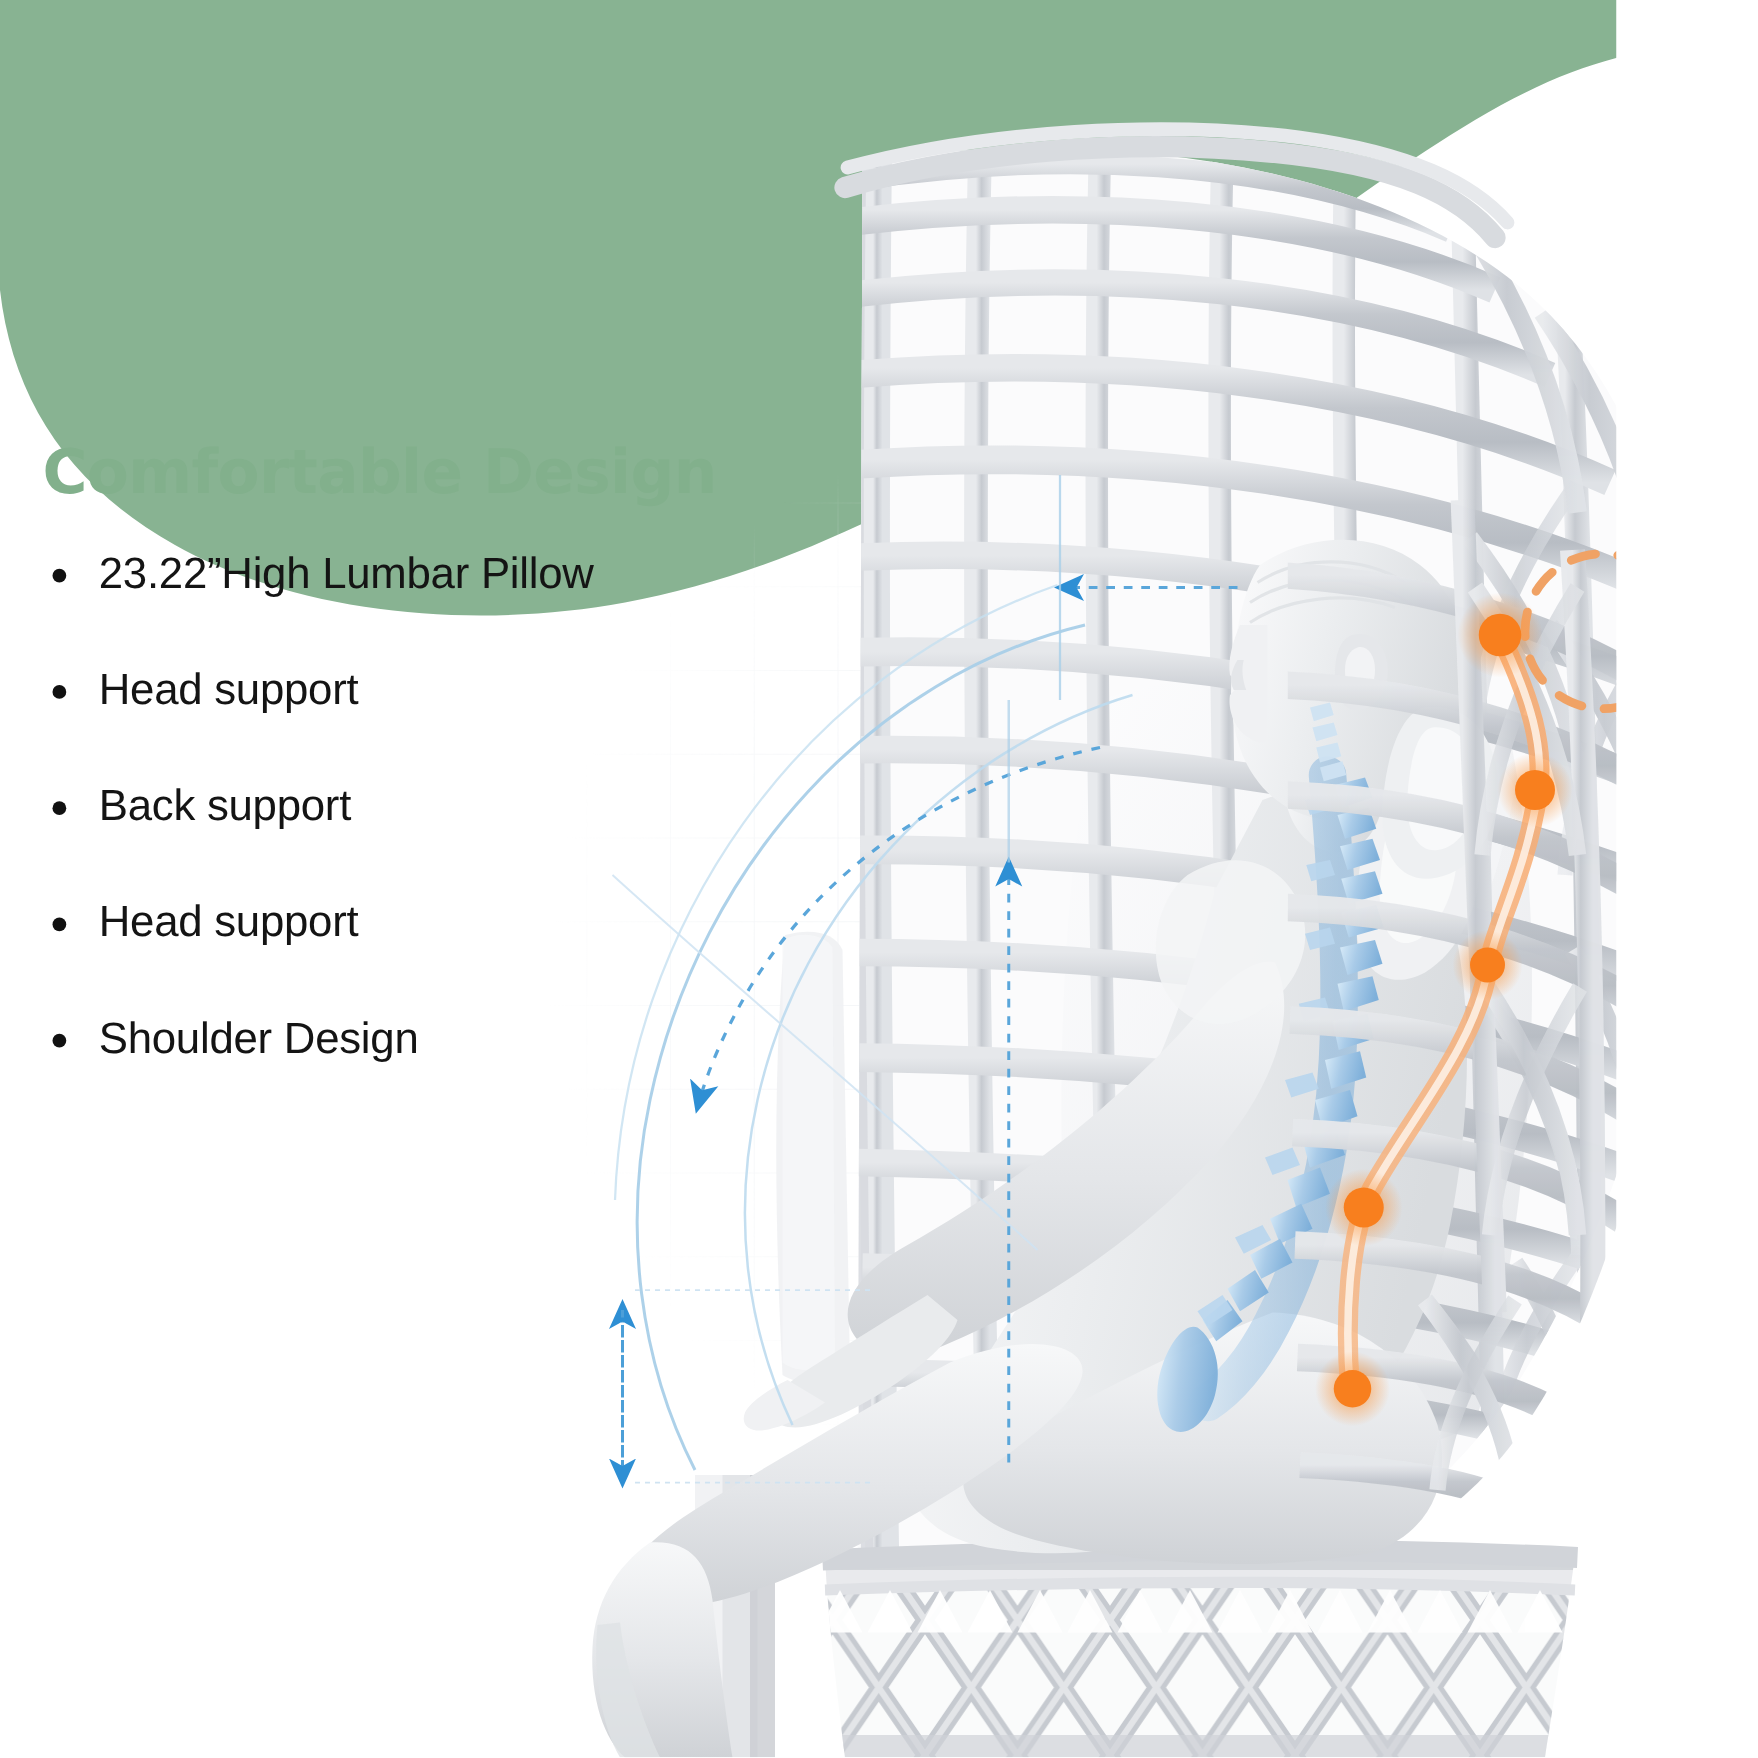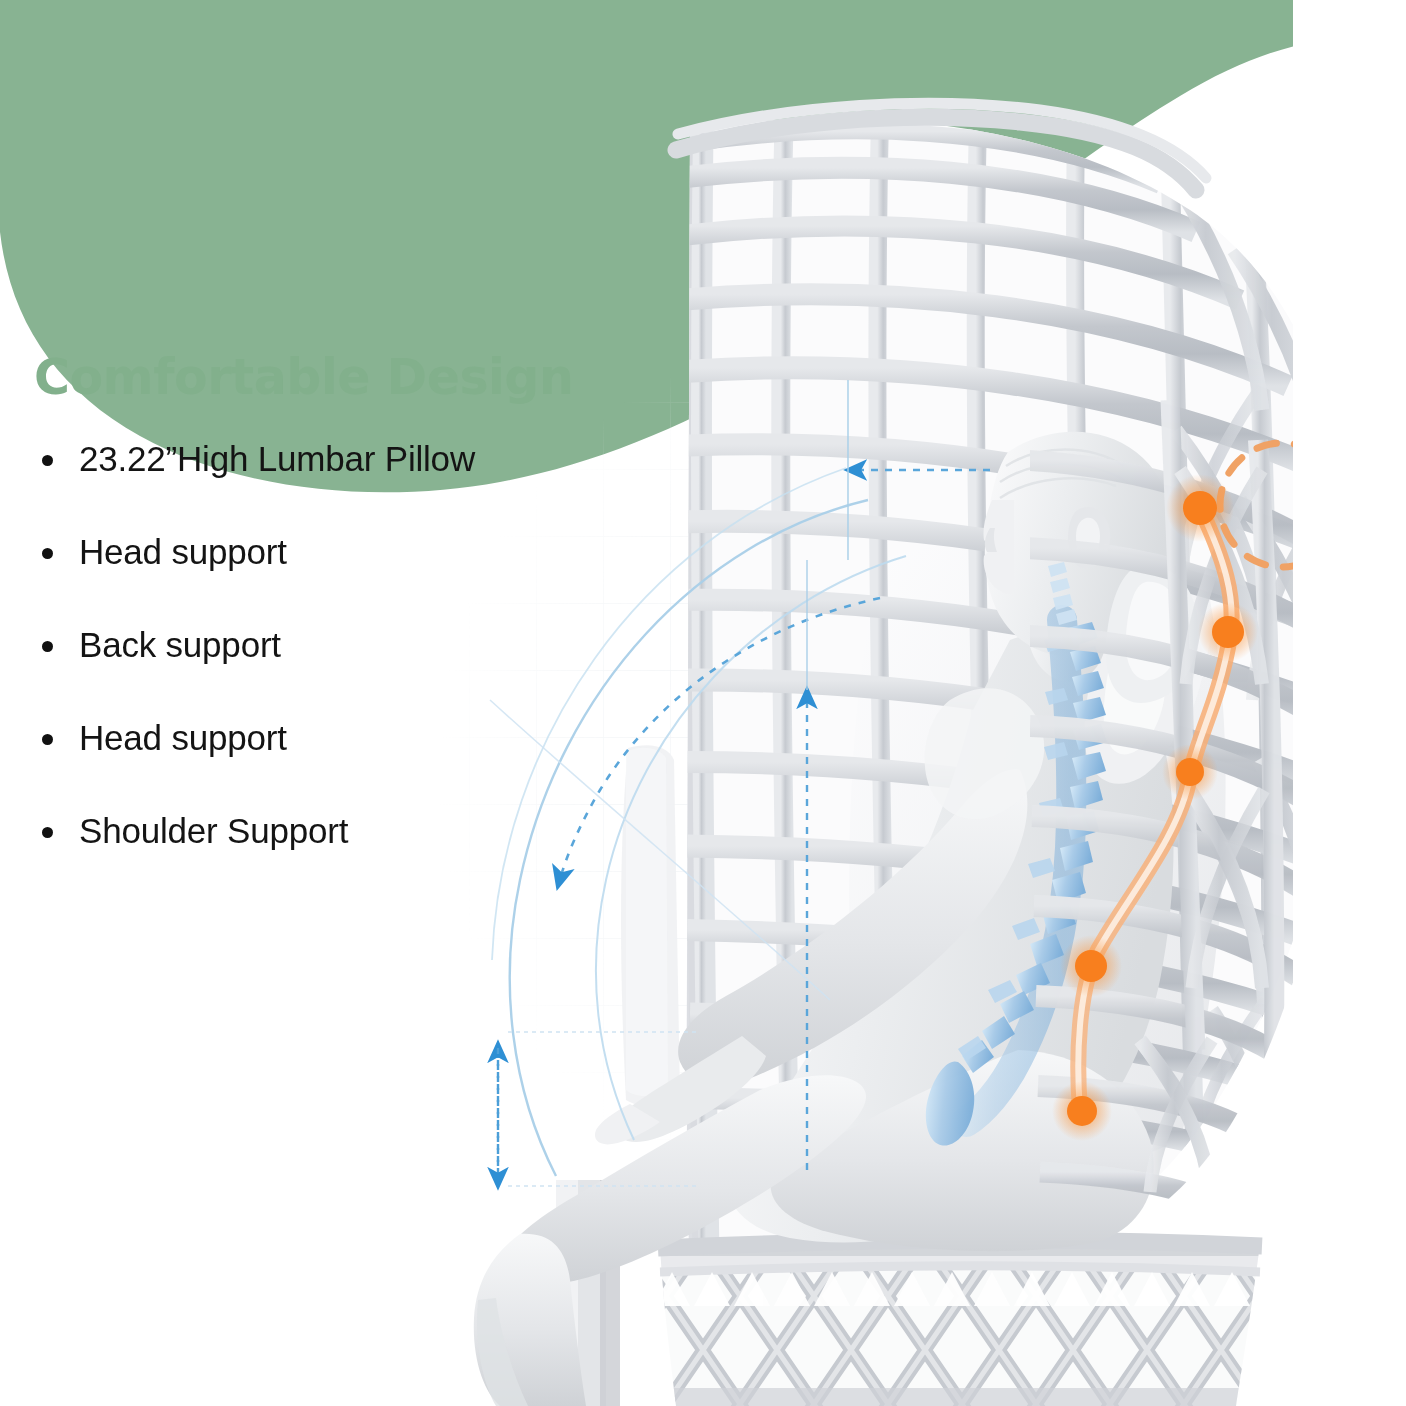--- a/index.html
+++ b/index.html
@@ -480,18 +480,18 @@
       <li>
         <span class="bullet"></span>
         <span class="txt">Back support</span>
       </li>
       <li>
         <span class="bullet"></span>
         <span class="txt">Head support</span>
       </li>
       <li>
         <span class="bullet"></span>
-        <span class="txt">Shoulder Support</span>
+        <span class="txt">Shoulder Design</span>
       </li>
     </ul>
   </div>
 
 </div>
 
 </body></html>

